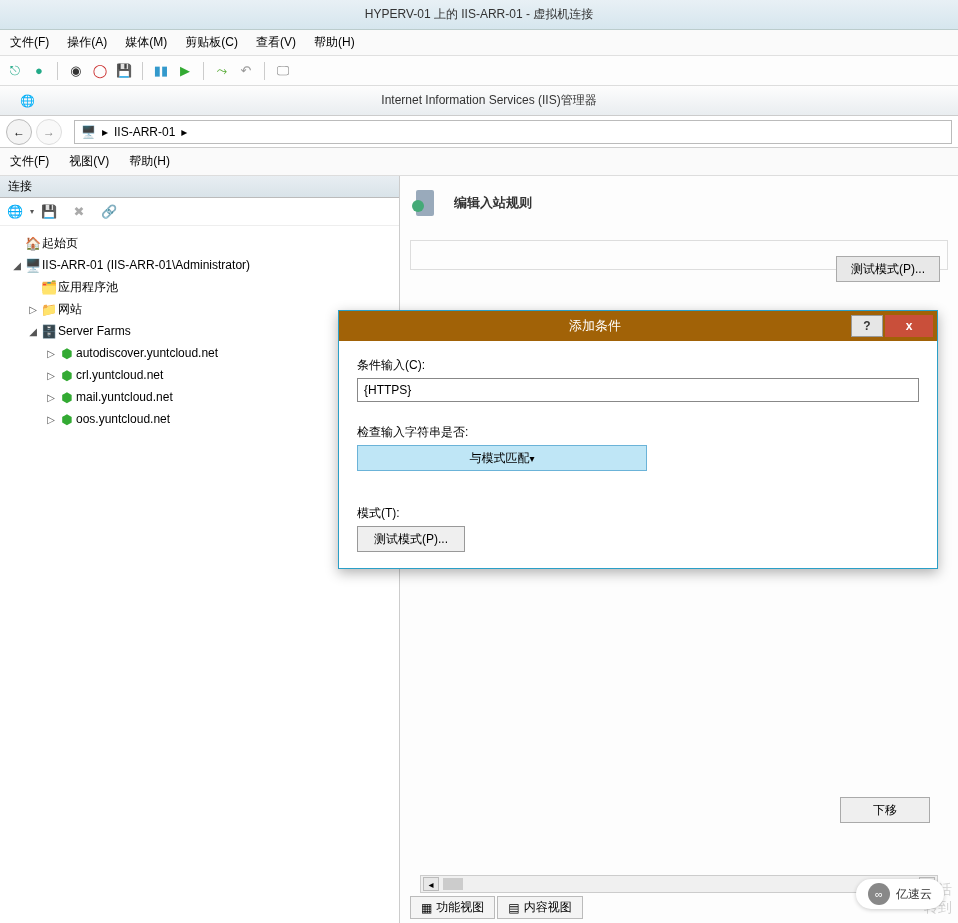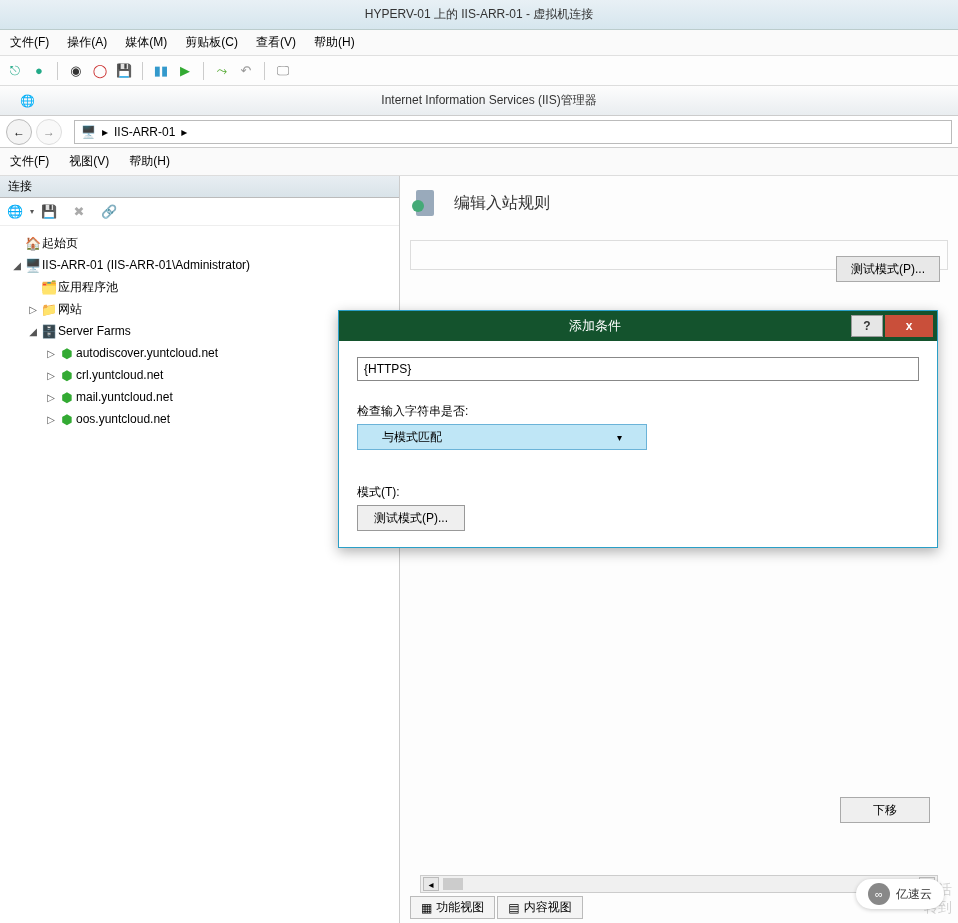--- a/index.html
+++ b/index.html
@@ -30,35 +30,35 @@
 .tree-item { display: flex; align-items: center; height: 22px; cursor: default; white-space: nowrap; }
 .tree-item .tw { width: 14px; text-align: center; color: #555; font-size: 10px; }
 .tree-item .ic { width: 18px; text-align: center; font-size: 13px; }
 .l0 { padding-left: 6px; }
 .l1 { padding-left: 22px; }
 .l2 { padding-left: 40px; }
 
 .content-panel { flex: 1; background: #fdfdfd; position: relative; padding: 10px; }
 .content-header { display: flex; align-items: center; gap: 10px; margin-bottom: 14px; }
 .content-header .big-icon { width: 34px; height: 34px; display: inline-flex; align-items: center; justify-content: center; }
-.content-header h1 { font-size: 16px; font-weight: 400; color: #333; }
+.content-header h1 { font-size: 13px; font-weight: 700; color: #333; }
 .inner-box { border: 1px solid #ddd; height: 30px; margin-top: 20px; }
 .test-btn-outer { position: absolute; right: 18px; top: 80px; height: 26px; padding: 0 14px; border: 1px solid #aaa; background: #e8e8e8; display: flex; align-items: center; }
 
 .down-btn { position:absolute; right:28px; bottom:100px; height:26px; width:90px; border:1px solid #aaa; background:#efefef; display:flex; align-items:center; justify-content:center;}
 
 .dialog { position: absolute; left: 338px; top: 310px; width: 600px; background: #fff; border: 1px solid #2a9fc7; box-shadow: 0 4px 12px rgba(0,0,0,.3); }
-.dialog-title { background: #14532d; color: #fff; height: 30px; display: flex; align-items: center; position: relative; }
+.dialog-title { background: #a16207; color: #fff; height: 30px; display: flex; align-items: center; position: relative; }
 .dialog-title .title-text { flex:1; text-align:center; font-size:13px; }
 .dialog-title .help-btn { width: 32px; height: 22px; background: #e6e6e6; color: #333; border:1px solid #999; display: inline-flex; align-items: center; justify-content: center; margin-right:2px; font-weight:bold;}
 .dialog-title .close-btn { width: 48px; height: 22px; background: #c94f3a; color: #fff; display: inline-flex; align-items: center; justify-content: center; margin-right:4px; font-weight:bold;}
 .dialog-body { padding: 16px 18px; }
 .dlg-label { margin-bottom: 4px; }
 .dlg-input { width: 100%; height: 24px; border: 1px solid #888; padding: 8px 6px; }
-.dlg-select { width: 290px; height: 26px; border: 1px solid #6bb3d8; background: #bfe6f6; padding: 0 24px; display: flex; align-items: center; justify-content: space-between; }
+.dlg-select { width: 290px; height: 26px; border: 1px solid #6bb3d8; background: #bfe6f6; padding: 0 10px; display: flex; align-items: center; justify-content: center; }
 .dlg-row-p { display: flex; gap: 8px; }
 .dlg-row-p .dlg-input { flex: 1; }
 .dlg-btn { height: 26px; padding: 0 16px; border: 1px solid #999; background: #efefef; display: inline-flex; align-items: center; justify-content: center; cursor: pointer; min-width: 90px; }
 .dlg-check { display: flex; align-items: center; gap: 6px; margin-top: 18px; }
 .dlg-footer { display: flex; justify-content: flex-end; gap: 14px; padding: 16px 18px 20px; }
 
 .status-tabs { position:absolute; bottom:4px; left:410px; display:flex; gap:2px; align-items:center;}
 .stab { border:1px solid #bbb; background:#f4f4f4; padding:2px 10px; display:flex; align-items:center; gap:4px;}
 .hscroll { position:absolute; bottom:30px; left:420px; right:20px; height:18px; border:1px solid #ccc; background:#f0f0f0; display:flex; align-items:center; justify-content:space-between; padding:0 2px;}
 .hscroll .arrow { width:16px; height:14px; border:1px solid #bbb; background:#e8e8e8; display:flex; align-items:center; justify-content:center; font-size:10px;}
@@ -203,20 +203,21 @@
   </div>
 </div>
 
 <div class="dialog">
   <div class="dialog-title">
     <span class="title-text">添加条件</span>
     <span class="help-btn">?</span>
     <span class="close-btn">x</span>
   </div>
   <div class="dialog-body">
+    <div class="dlg-label">条件输入(C):</div>
     <input class="dlg-input" value="{HTTPS}" style="">
     <div style="height:22px"></div>
     <div class="dlg-label">检查输入字符串是否:</div>
     <div class="dlg-select">
       <span>与模式匹配</span>
       <span style="font-size:10px">▾</span>
     </div>
     <div style="height:34px"></div>
     <div class="dlg-label">模式(T):</div>
     <div class="dlg-row-p">

